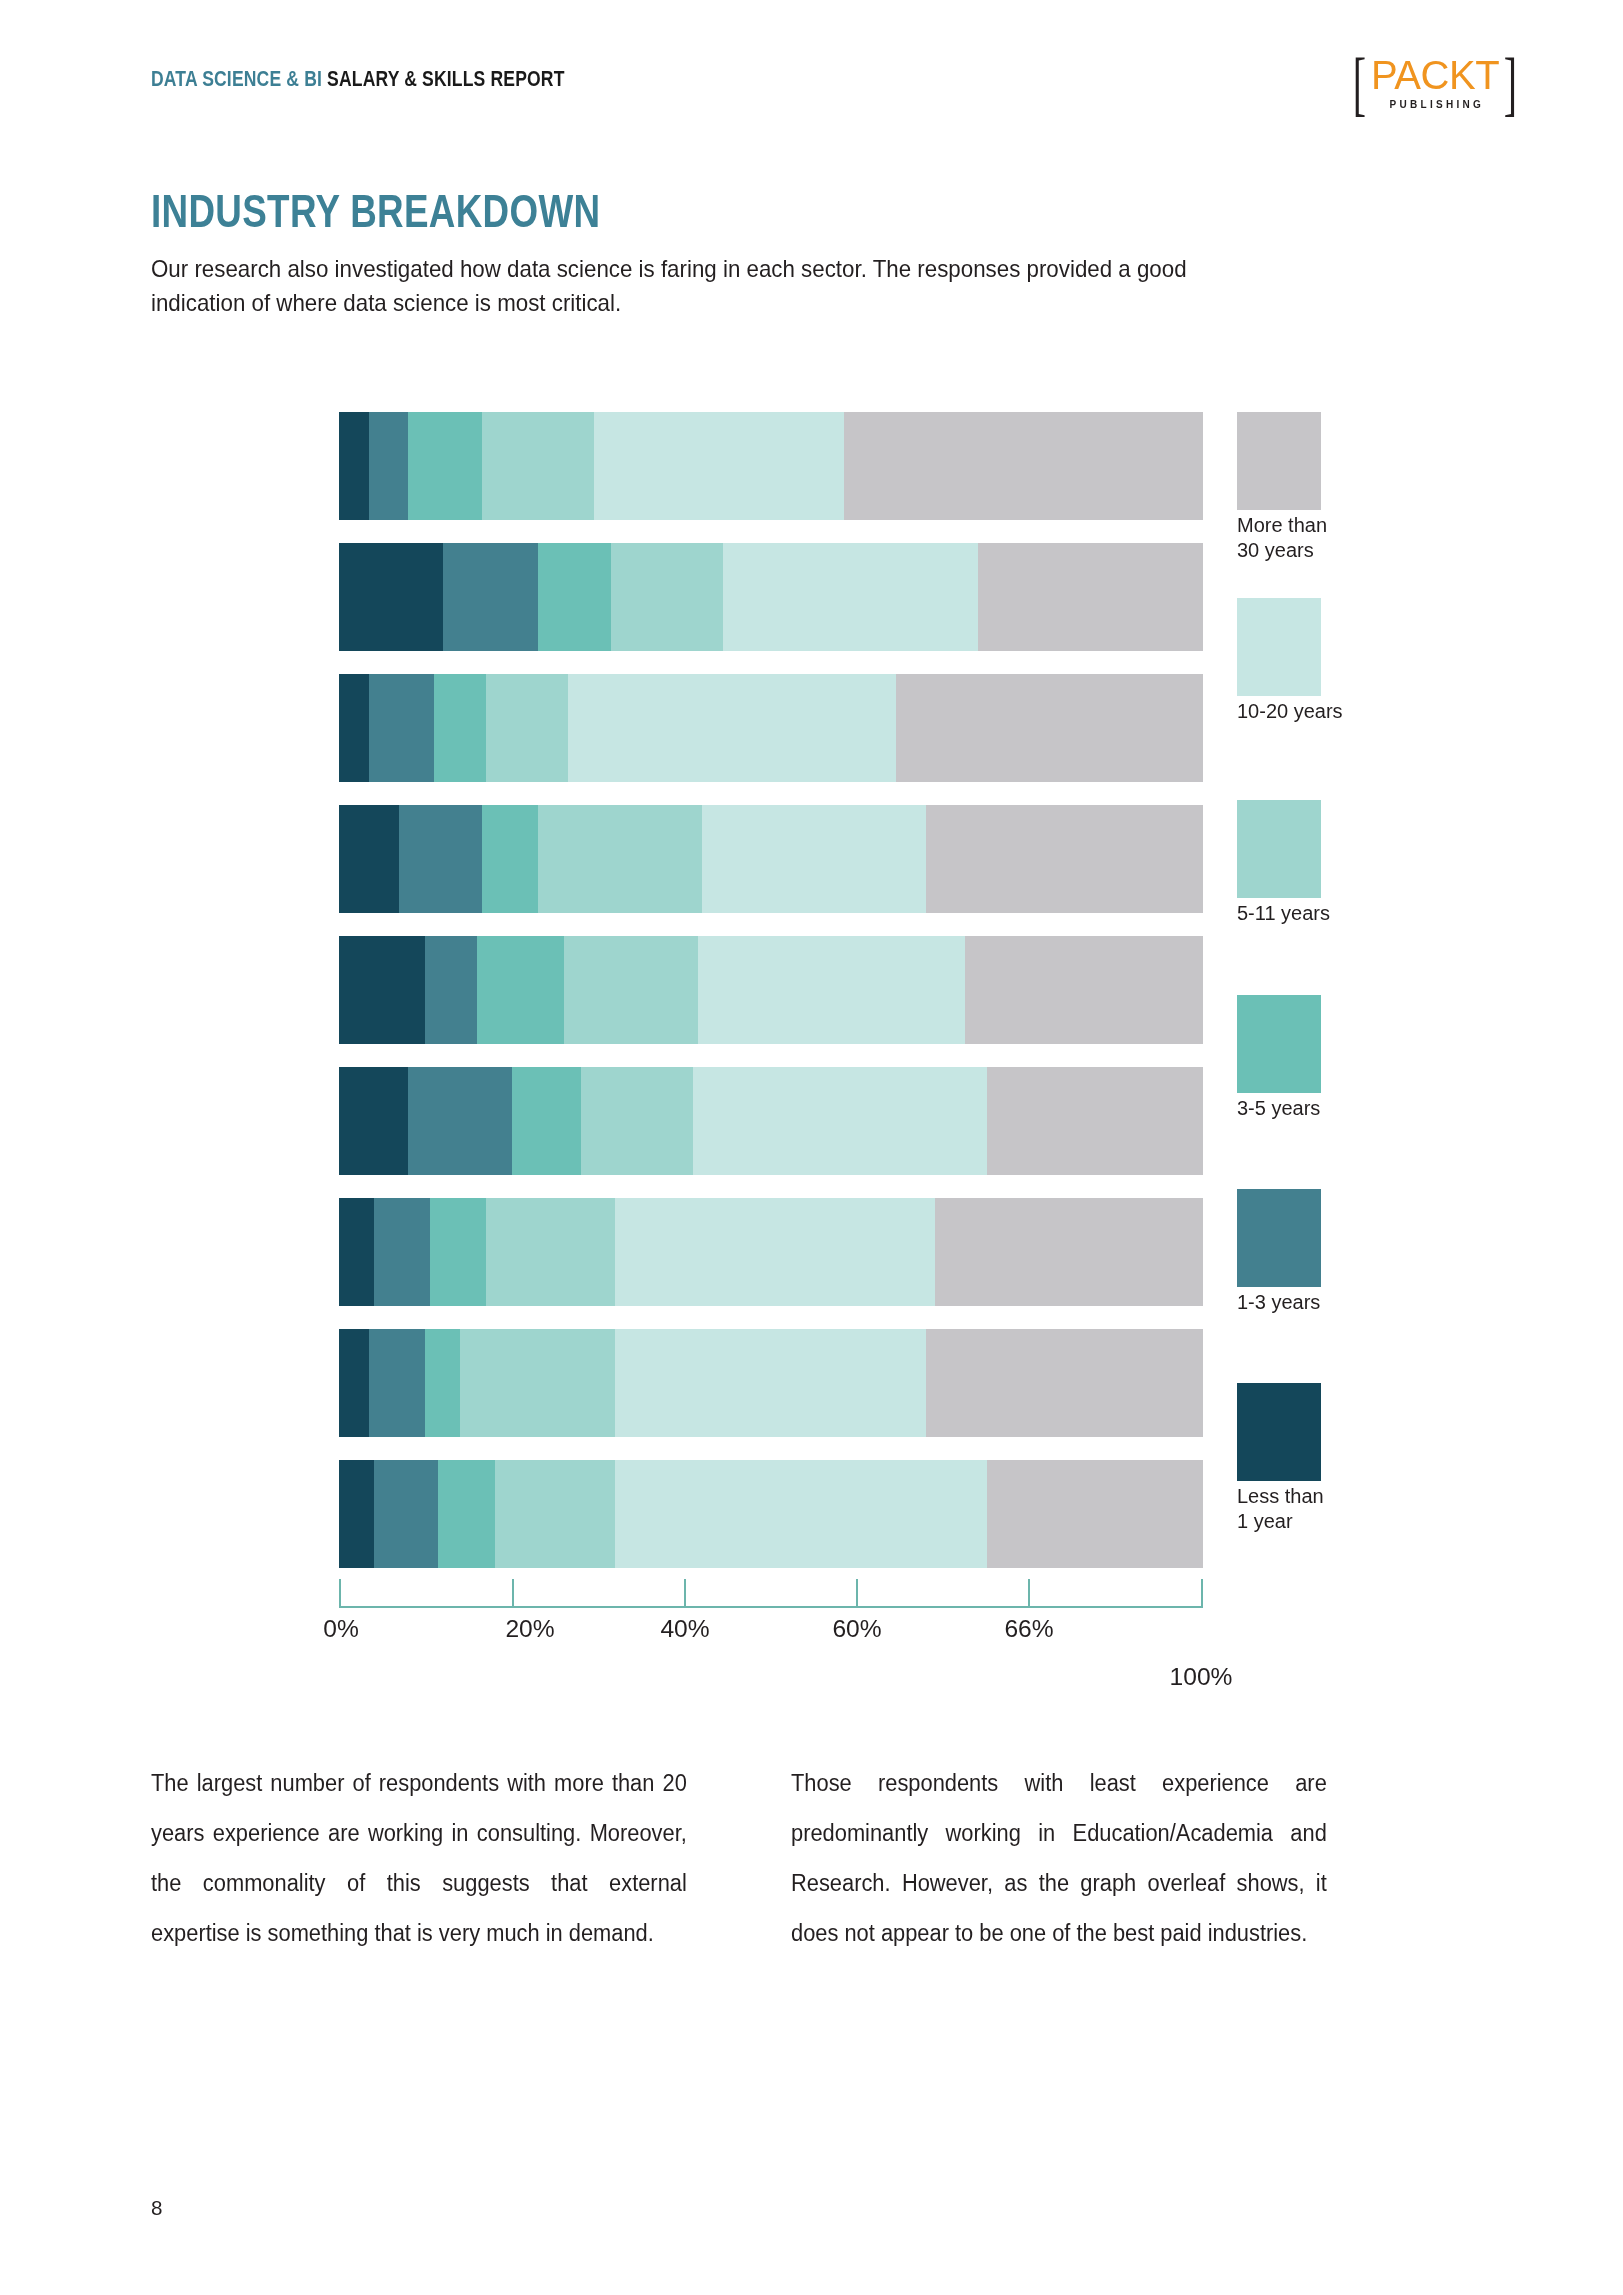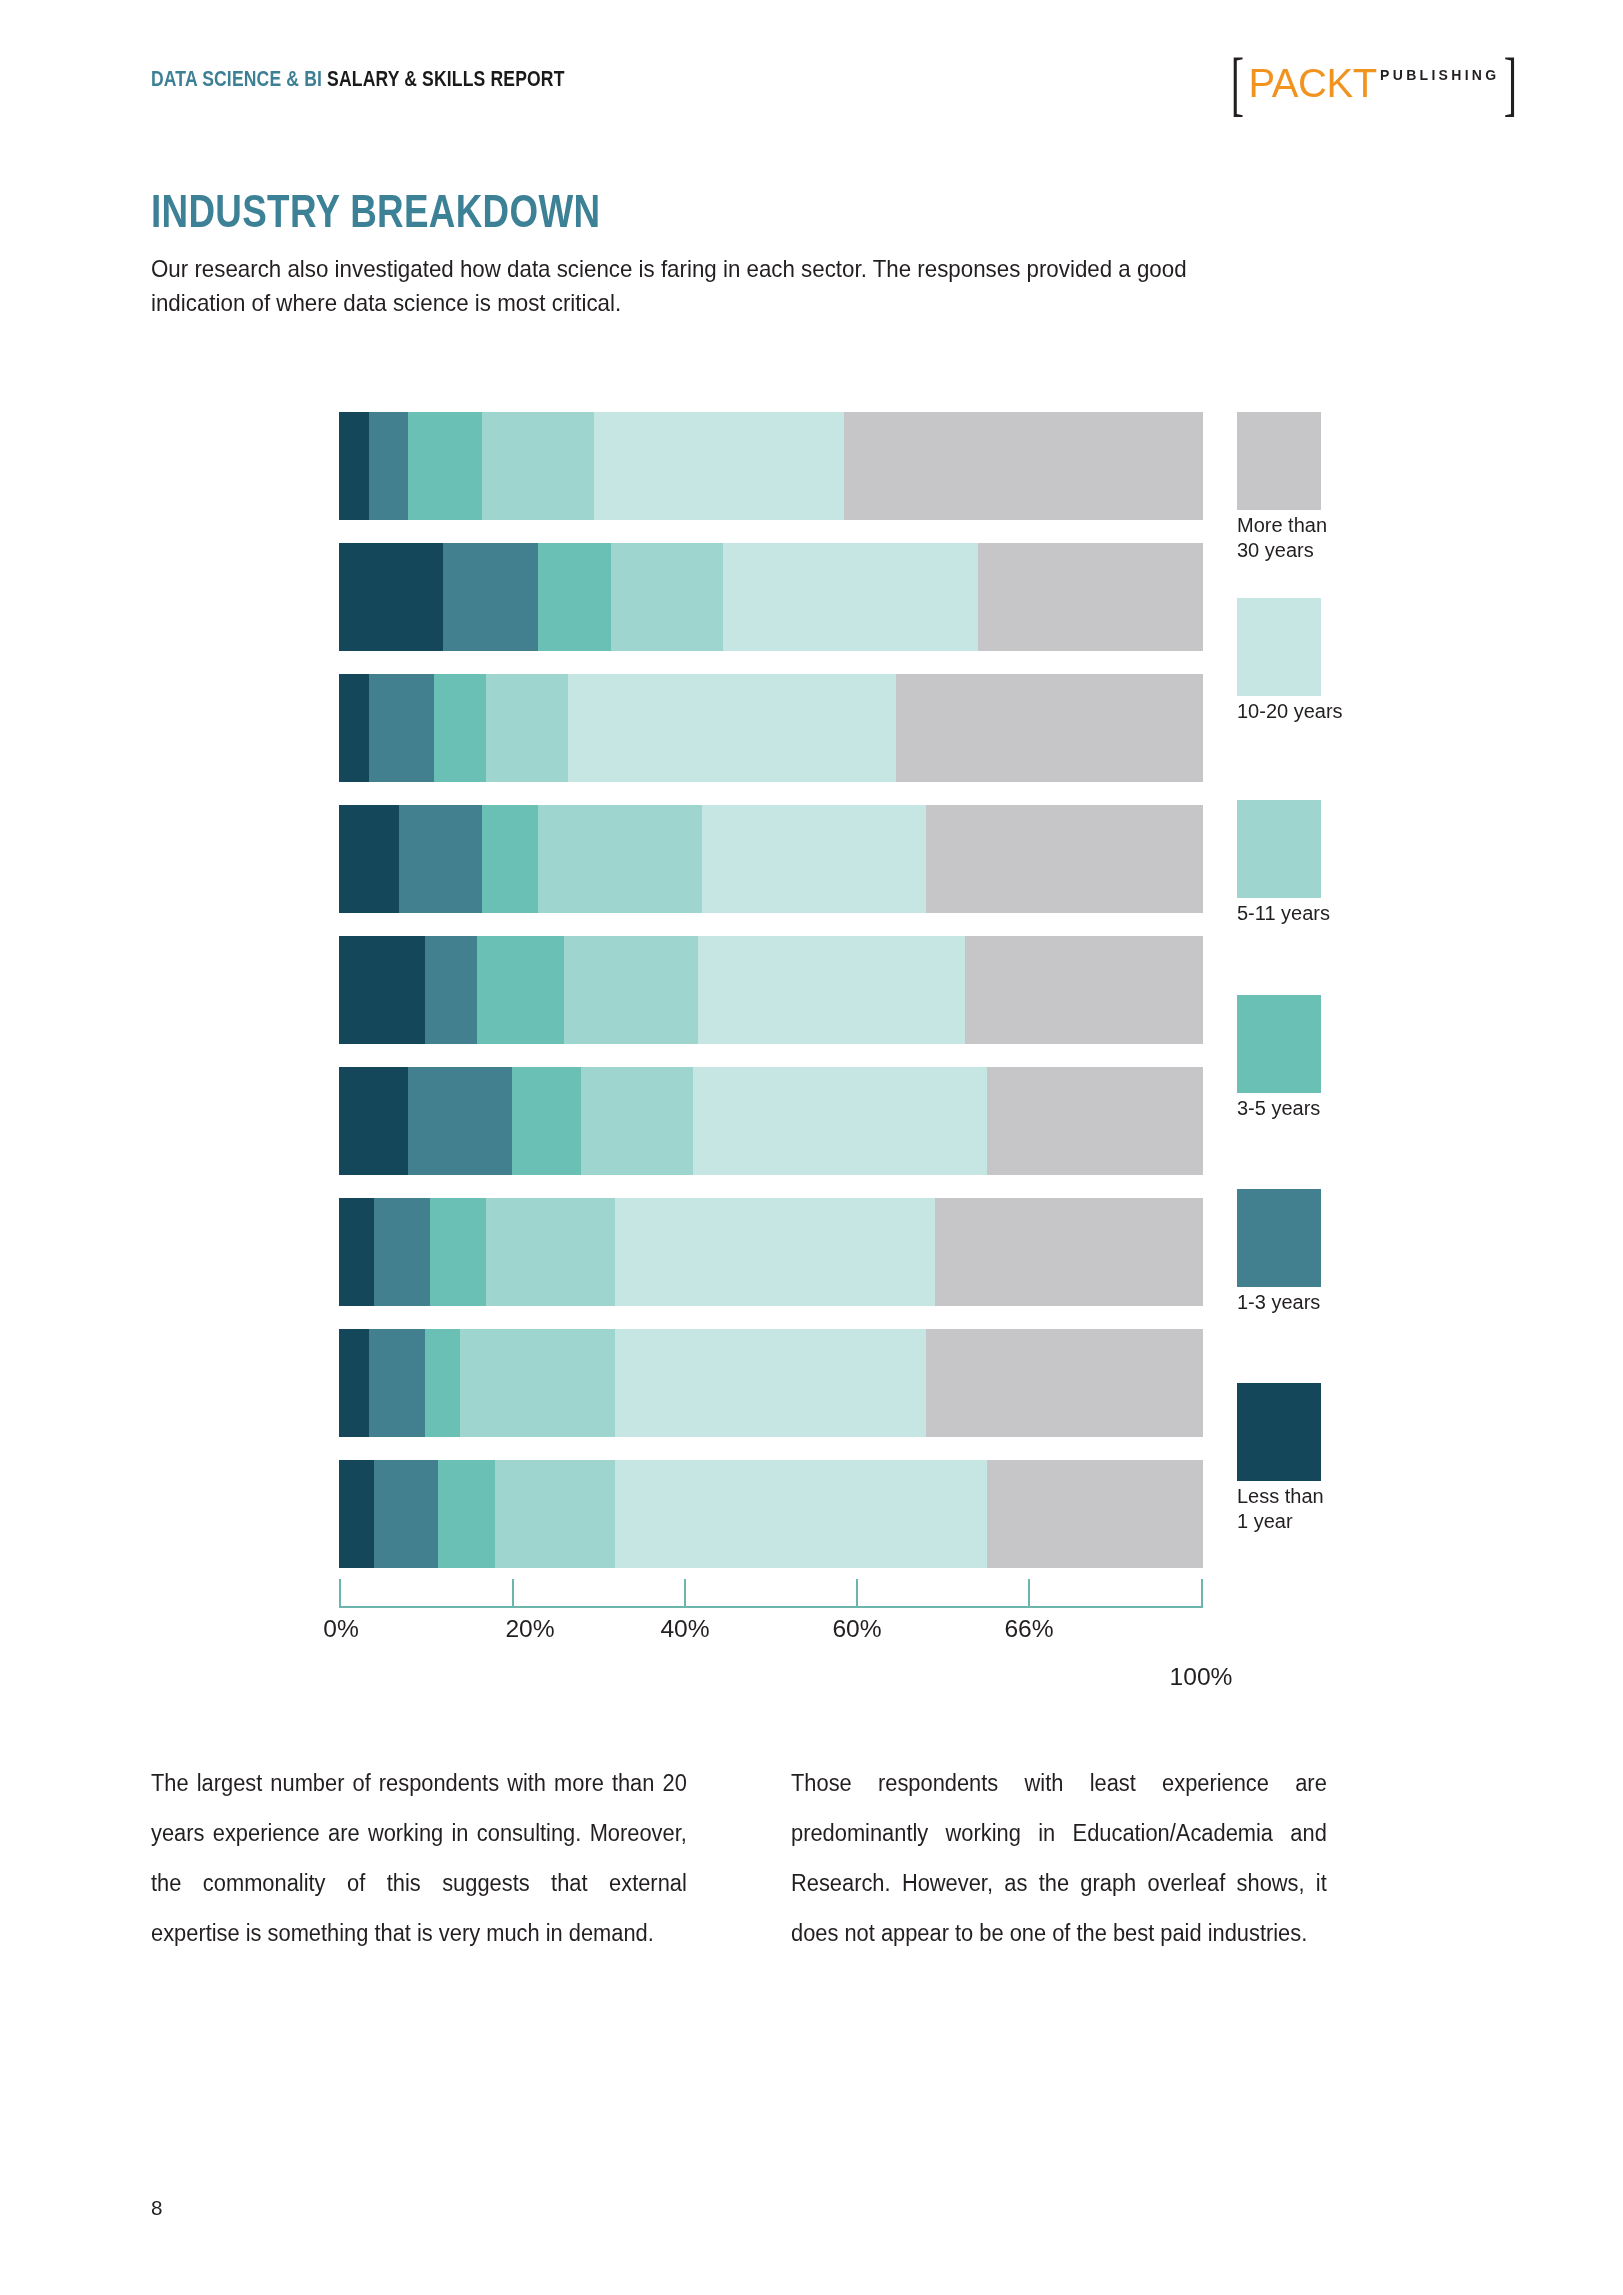--- a/index.html
+++ b/index.html
@@ -50,34 +50,35 @@
   .packt-bracket {
     font-size: 57px;
     line-height: 49px;
     color: #231f20;
     font-family: "Liberation Serif", serif;
     font-weight: 300;
     transform: scaleY(1.25) scaleX(0.7);
   }
   .packt-inner {
     display: flex;
-    flex-direction: row;
+    flex-direction: column;
+    align-items: center;
     margin: 0 1.6px;
   }
   .packt-word {
     color: #f0941f;
     font-size: 40px;
     line-height: 40px;
     letter-spacing: -0.4px;
     font-family: "Liberation Sans", sans-serif;
     font-weight: 400;
   }
   .packt-sub {
     color: #231f20;
-    font-size: 14px;
+    font-size: 10px;
     letter-spacing: 3.3px;
     margin-top: 4px;
     font-weight: 700;
     padding-left: 3.2px;
   }
 
   
   .section-title {
     position: absolute;
     left: 151px;

